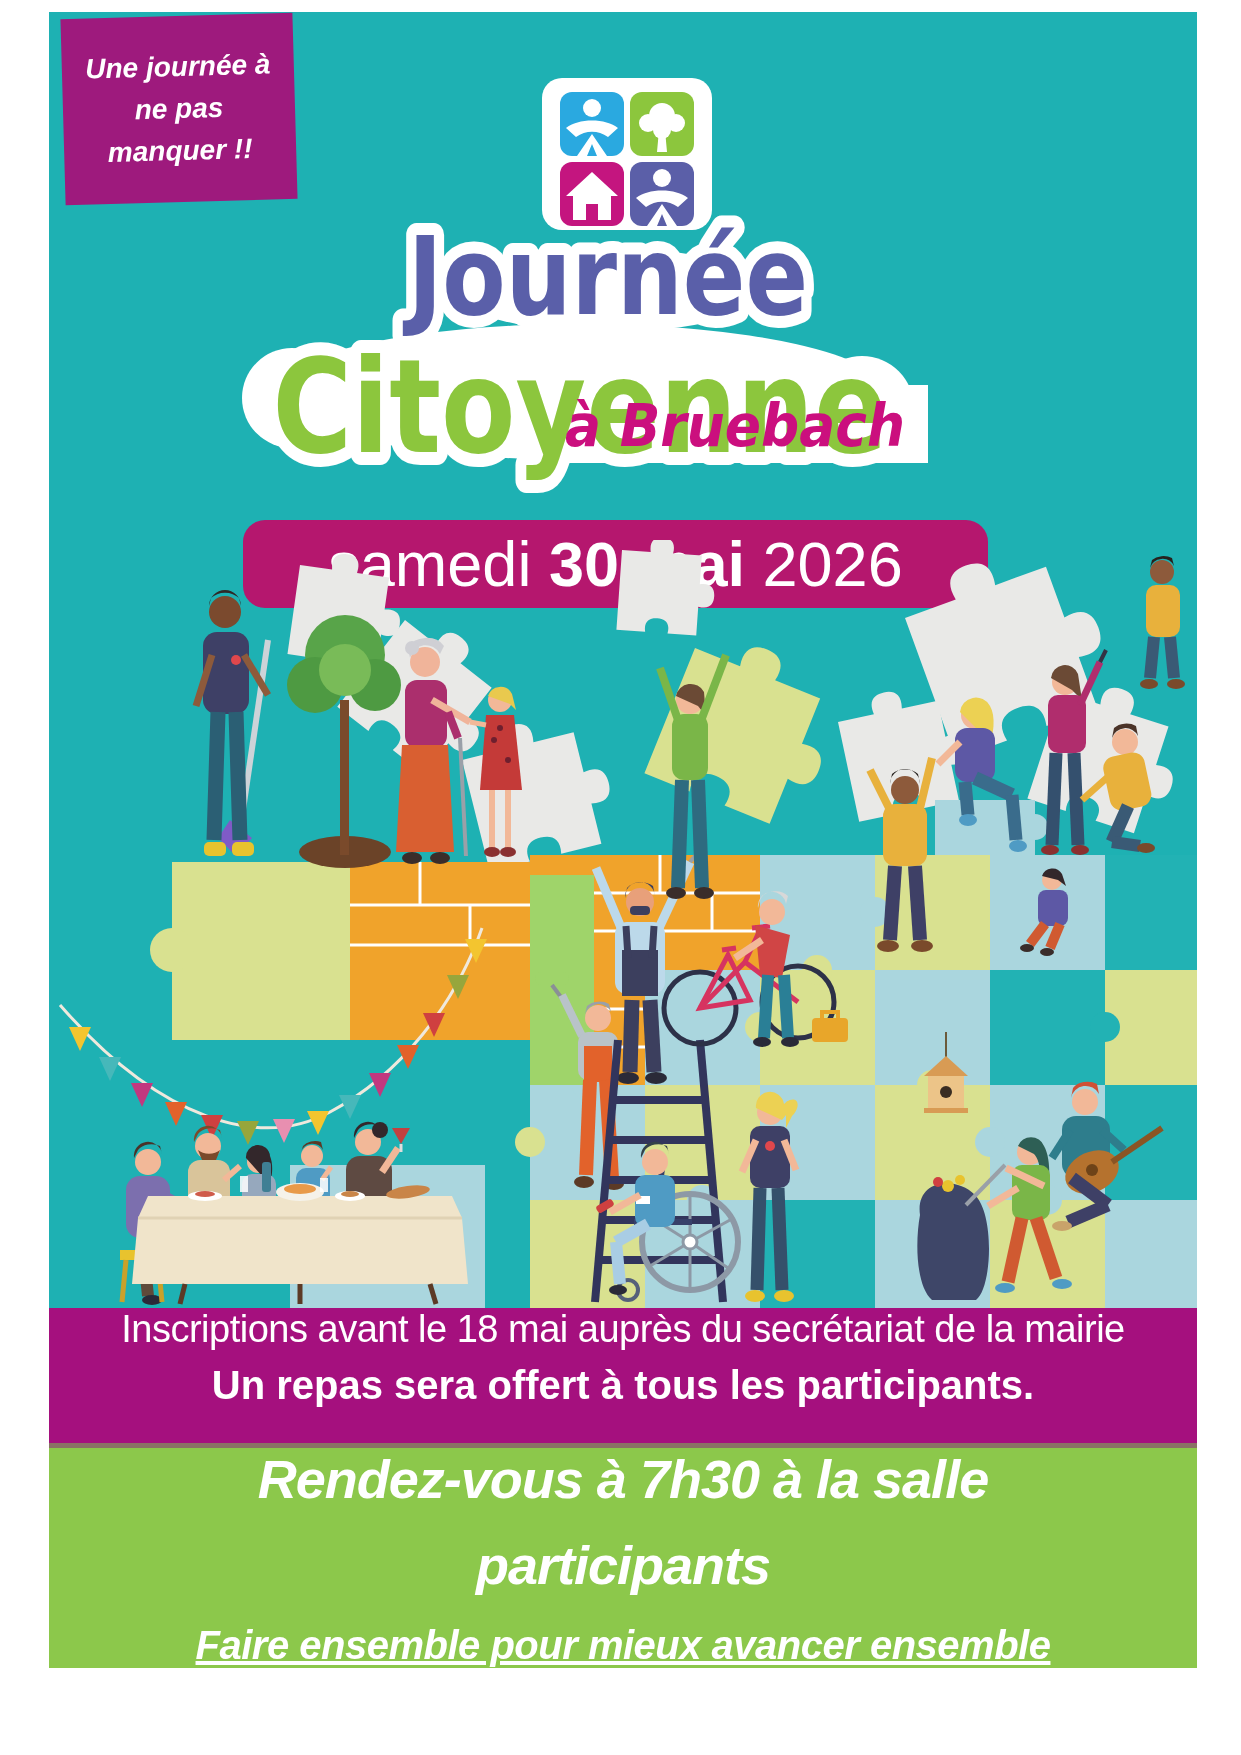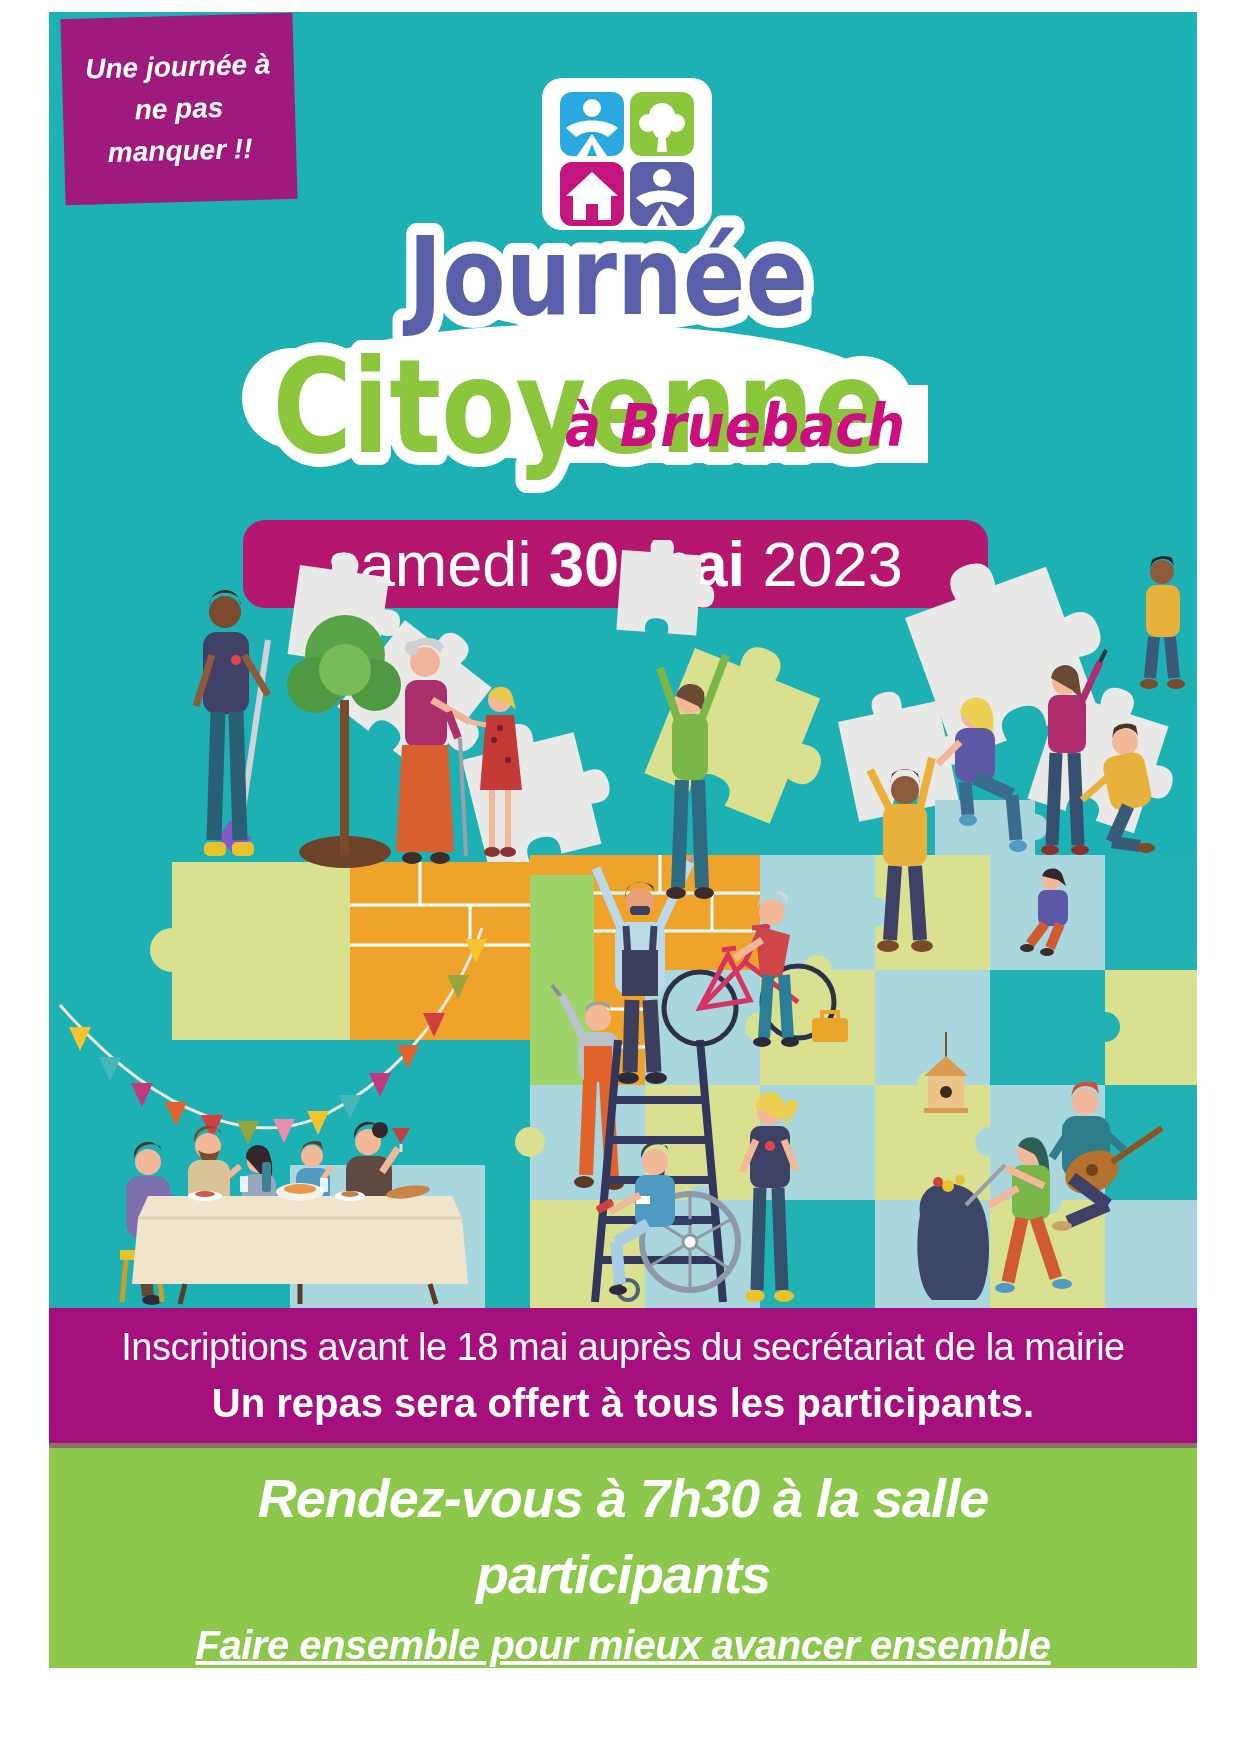--- a/index.html
+++ b/index.html
@@ -16,27 +16,27 @@
   
   .date-banner{position:absolute;left:243px;top:520px;width:745px;height:88px;background:#b5176e;
                border-radius:22px;display:flex;align-items:center;justify-content:center;
                color:#fff;font-size:63px;white-space:pre;}
   .date-banner .thin{font-weight:400;}
   .date-banner .bold{font-weight:700;}
   
   .illu{position:absolute;left:49px;top:540px;width:1148px;height:768px;}
   
   .info-band{position:absolute;left:49px;top:1308px;width:1148px;height:135px;background:#a5107e;
-             color:#fff;display:flex;flex-direction:column;align-items:center;justify-content:center;gap:12px;}
+             color:#fff;display:flex;flex-direction:column;align-items:center;justify-content:flex-start;gap:12px;}
   .info-line1{font-size:38px;letter-spacing:-0.5px;font-weight:400;white-space:nowrap;}
   .info-line2{font-size:40px;font-weight:700;white-space:nowrap;}
   
   .meet-band{position:absolute;left:49px;top:1443px;width:1148px;height:225px;background:#8cc84b;
              border-top:5px solid #8a7265;box-sizing:border-box;color:#fff;font-style:italic;font-weight:700;
-             display:flex;flex-direction:column;align-items:center;justify-content:flex-end;gap:14px;text-align:center;}
+             display:flex;flex-direction:column;align-items:center;justify-content:space-between;gap:14px;text-align:center;}
   .meet-line{font-size:54px;letter-spacing:-1px;}
   .meet-tagline{font-size:40px;letter-spacing:-0.5px;margin-top:4px;text-decoration:underline;}
 </style>
 </head>
 <body>
 
 <div class="poster">
 
   <div class="canvas"></div>
 
@@ -88,21 +88,21 @@
     </g>
 
     <text x="608" y="314" text-anchor="middle" font-size="108" font-weight="bold" fill="#5a5fa9" stroke="#fff" stroke-width="24" stroke-linejoin="round" paint-order="stroke" textLength="400" lengthAdjust="spacingAndGlyphs">Journée</text>
     <text x="580" y="452" text-anchor="middle" font-size="130" font-weight="bold" fill="#8cc63d" stroke="#fff" stroke-width="26" stroke-linejoin="round" paint-order="stroke" textLength="615" lengthAdjust="spacingAndGlyphs">Citoyenne</text>
     <text x="735" y="446" text-anchor="middle" font-size="58" font-weight="bold" font-style="italic" fill="#cb0f7e" textLength="340" lengthAdjust="spacingAndGlyphs">à Bruebach</text>
   </svg>
 
   <div class="date-banner">
     <span class="thin">samedi </span>
     <span class="bold">30 mai</span>
-    <span class="thin"> 2023</span>
+    <span class="thin"> 2026</span>
   </div>
 
   <svg class="illu" viewBox="49 540 1148 768">
     <defs>
       <path id="pz" d="M0,0 H36 C33,-15 41,-19 50,-19 C59,-19 67,-15 64,0 H100 V36 C115,33 119,41 119,50
                        C119,59 115,67 100,64 V100 H64 C67,86 59,82 50,82 C41,82 33,86 36,100 H0 Z"></path>
     </defs>
 
     <g>
       <use href="#pz" fill="#e9e9e7" transform="translate(300,565) rotate(8) scale(0.9)"></use>

